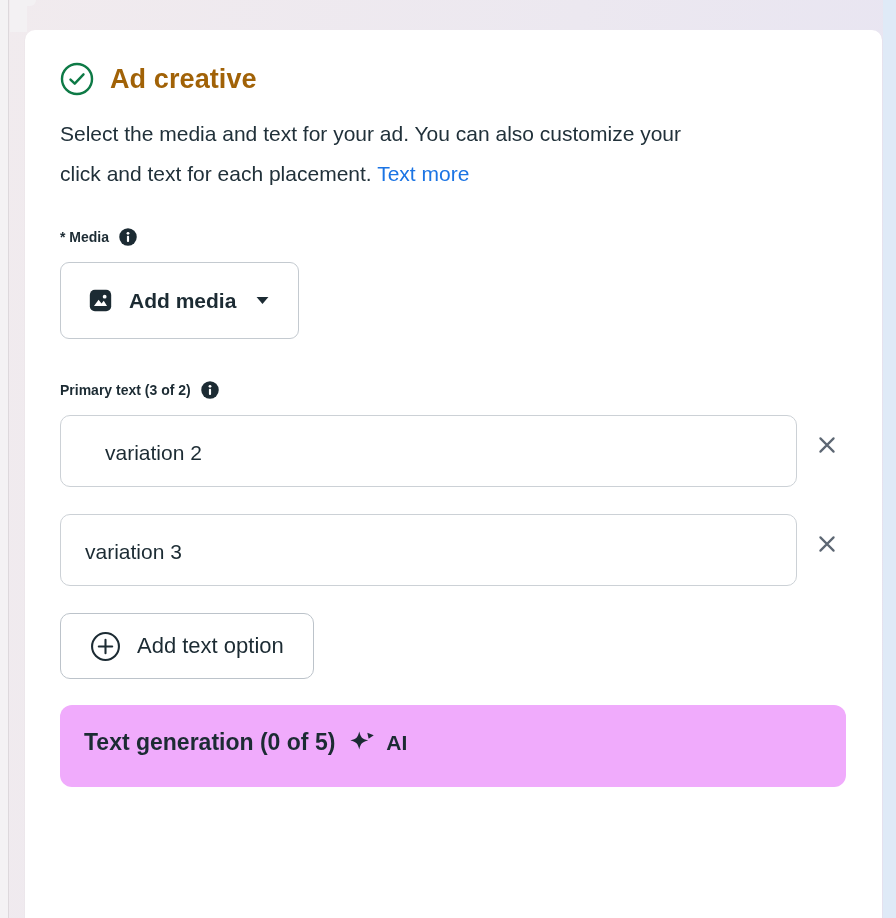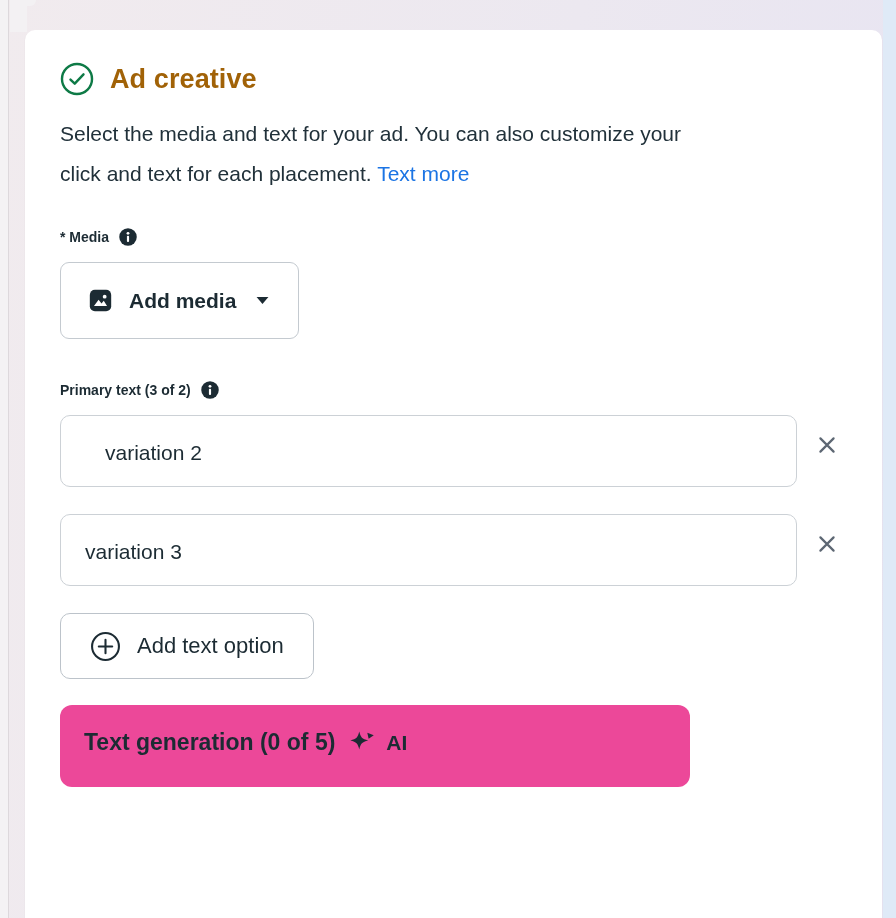--- a/index.html
+++ b/index.html
@@ -107,22 +107,22 @@
     height: 66px; padding: 0 29px;
     background: #ffffff;
     border: 1px solid #bcc3ca; border-radius: 10px;
     font-family: inherit; font-size: 22px; font-weight: 400; color: #1c2b33;
     cursor: pointer;
     margin-bottom: 26px;
   }
   .plus-icon { width: 31px; height: 31px; display: block; }
 
   .text-gen-panel {
-    width: 630px;
-    background: #ec4899;
+    width: 786px;
+    background: #f0abfc;
     border-radius: 12px;
     padding: 23px 31px 30px 24px;
   }
   .text-gen-title-row {
     display: flex; align-items: center; gap: 10px;
   }
   .text-gen-title { font-size: 23px; font-weight: 700; color: #1c2b33; }
   .ai-icon { width: 29px; height: 29px; display: block; margin-left: 2px; }
   .ai-label { font-size: 21px; font-weight: 600; color: #1c2b33; }
 </style>

